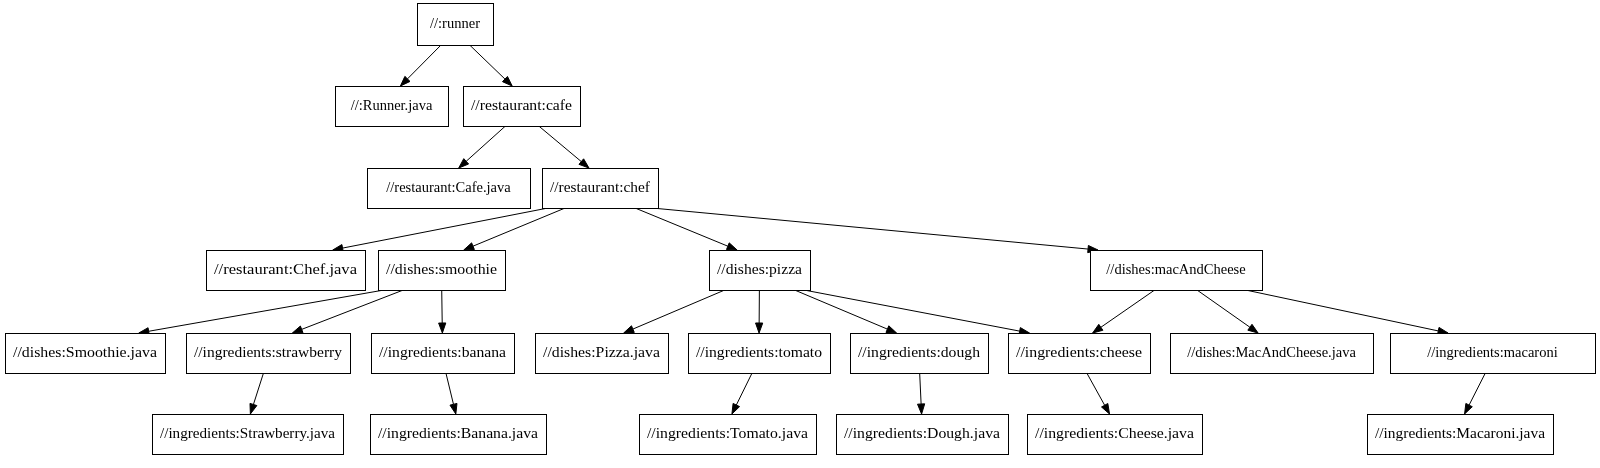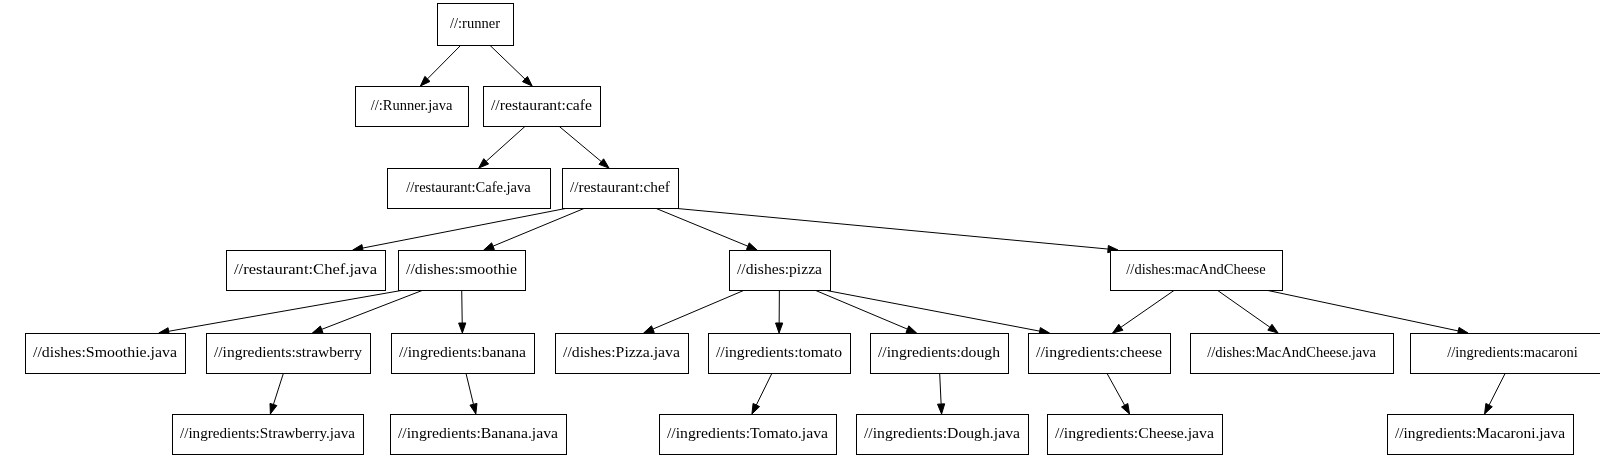--- a/index.html
+++ b/index.html
@@ -11,21 +11,20 @@
   body {
     width: 1600px;
     height: 468px;
     font-family: "Liberation Serif", "DejaVu Serif", serif;
     overflow: hidden;
   }
   #graph-root {
     position: relative;
     width: 1393px;
     height: 468px;
-    padding-left: 20px;
   }
   svg#dag {
     display: block;
     width: 1600px;
     height: 468px;
     shape-rendering: geometricPrecision;
   }
   .node-box {
     fill: #ffffff;
     stroke: #000000;

